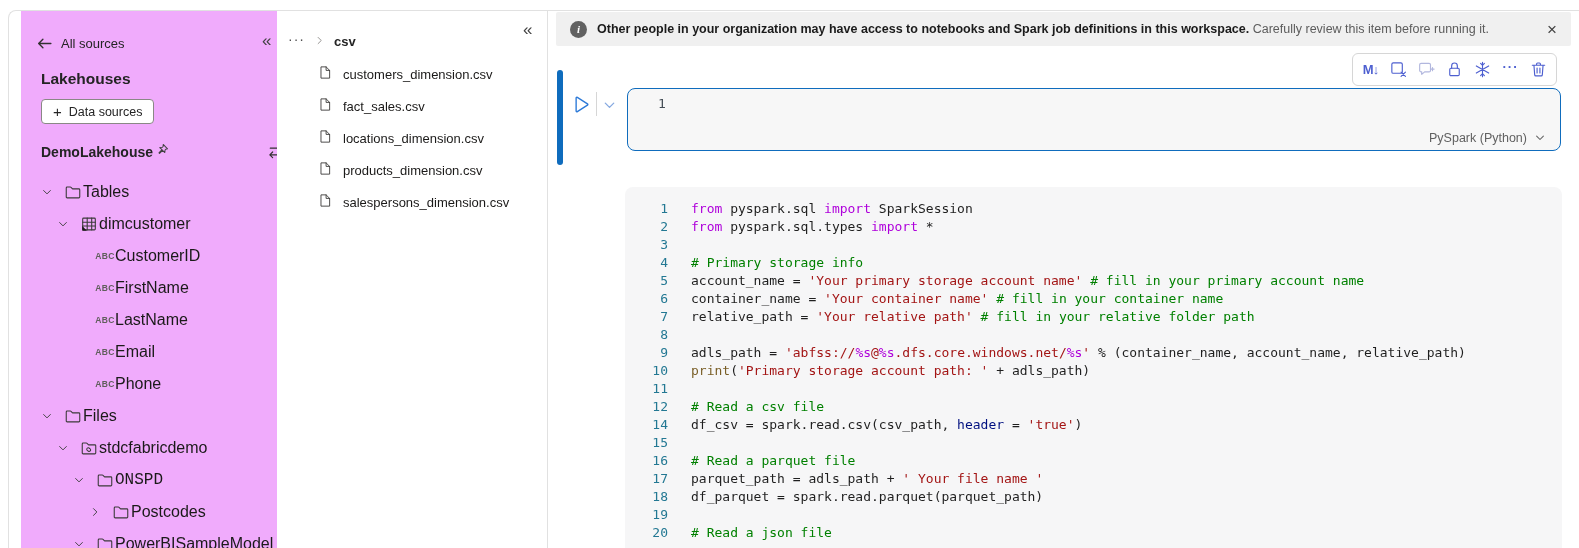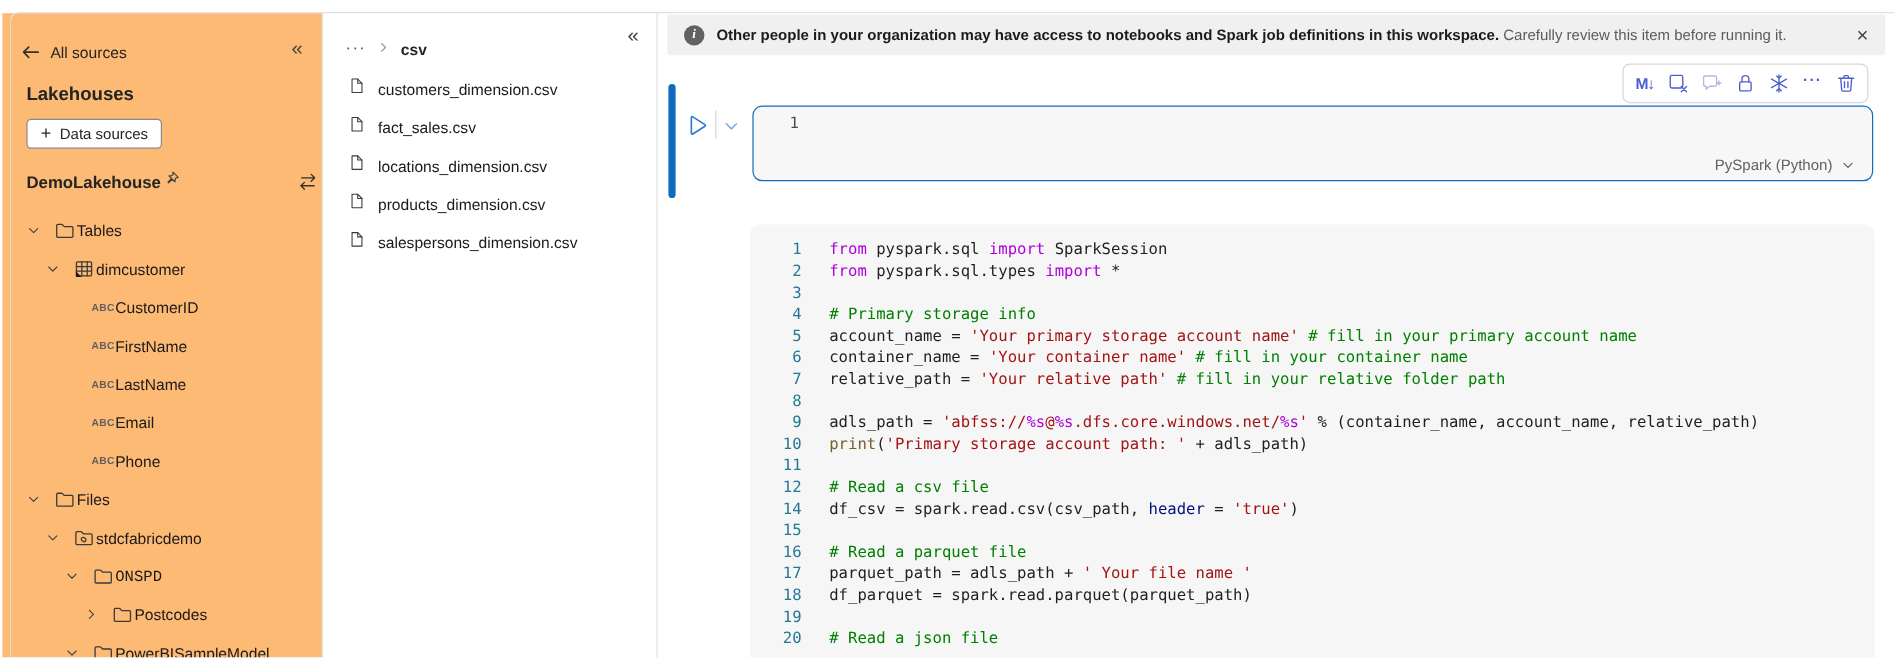--- a/index.html
+++ b/index.html
@@ -6,22 +6,22 @@
   html,body { background:#ffffff; }
   body { font-family:"Liberation Sans", sans-serif; color:#1b1a19; }
   #root { position:relative; width:1579px; height:548px; overflow:hidden; background:#fff; }
 
   
   #chrome { position:absolute; left:8px; top:10px; right:-2px; bottom:-2px;
     border-top:1px solid #e1e1e1; border-left:1px solid #e1e1e1;
     border-top-left-radius:8px; pointer-events:none; z-index:9; }
 
   
-  #lake-panel { position:absolute; left:2px; top:11px; width:267px; height:537px;
-    border-right:1px solid #e1e1e1; background:#fdba74; }
+  #lake-panel { position:absolute; left:21px; top:11px; width:267px; height:537px;
+    border-right:1px solid #e1e1e1; background:#f0abfc; }
   .back-row { position:absolute; left:15px; top:20px; height:24px; display:flex; align-items:center; gap:8px; cursor:pointer; }
   .back-row svg { width:17px; height:17px; stroke:#323130; }
   .back-label { font-size:13px; color:#242424; }
   .collapse-glyph { font-size:17px; color:#424242; cursor:pointer; line-height:1; }
   #lake-collapse { position:absolute; left:241px; top:21px; }
   .panel-title { position:absolute; left:20px; top:59px; font-size:15.5px; font-weight:700; color:#242424; }
   .ds-btn { position:absolute; left:20px; top:88px; height:25px; display:inline-flex; align-items:center; gap:7px;
     padding:0 11px; border:1px solid #8a8886; border-radius:4px; background:#fff; font-size:12.5px; color:#242424; cursor:pointer; }
   .ds-btn .plus { font-size:15px; font-weight:400; color:#242424; }
   .lake-row { position:absolute; left:20px; top:129px; height:24px; display:flex; align-items:center; }
@@ -30,32 +30,32 @@
   #switch-ico { position:absolute; left:245px; top:131px; }
   #switch-ico svg { width:19px; height:19px; stroke:#323130; }
 
   #tree { position:absolute; left:0; top:165px; width:266px; }
   .tree-row { height:32px; display:flex; align-items:center; cursor:pointer; }
   .tree-chevron { width:16px; height:16px; flex:0 0 16px; margin-right:8px; display:flex; align-items:center; justify-content:center; }
   .tree-chevron svg { width:12px; height:12px; stroke:#424242; }
   .tree-icon { width:20px; height:20px; flex:0 0 20px; margin-right:0; display:flex; align-items:center; justify-content:center; }
   .tree-icon svg { width:18px; height:18px; stroke:#3b3a39; }
   .abc { font-size:8.5px; font-weight:700; letter-spacing:.4px; color:#605e5c; }
-  .tree-label { font-size:13px; color:#1b1a19; white-space:nowrap; }
+  .tree-label { font-size:16px; color:#1b1a19; white-space:nowrap; }
 
   
   #files-panel { position:absolute; left:277px; top:11px; width:271px; height:537px;
     border-right:1px solid #e1e1e1; background:#fff; }
   .crumb-row { position:absolute; left:11px; top:18px; height:24px; display:flex; align-items:center; gap:9px; }
   .crumb-ellipsis { font-size:14px; color:#515151; letter-spacing:1px; cursor:pointer; padding-bottom:4px; }
   .crumb-sep svg { width:11px; height:11px; stroke:#8a8886; }
   .crumb-current { font-size:13px; font-weight:700; color:#242424; }
   #files-collapse { position:absolute; left:246px; top:10px; }
   #file-list { position:absolute; left:0; top:47px; width:270px; }
-  .file-row { height:32px; display:flex; align-items:center; padding-left:13px; gap:10px; cursor:pointer; }
+  .file-row { height:32px; display:flex; align-items:center; padding-left:13px; gap:10px; cursor:pointer;margin-left:28px; }
   .file-row svg { width:15px; height:15px; stroke:#3b3a39; flex:0 0 15px; }
   .file-label { font-size:13px; color:#1b1a19; }
 
   
   #banner { position:absolute; left:556px; top:12px; width:1015px; height:34px; background:#f0f0f0;
     border-radius:2px; display:flex; align-items:center; padding:0 14px; gap:10px; }
   .info-ico { width:17px; height:17px; border-radius:50%; background:#616161; color:#fff; font-size:11px;
     font-weight:700; display:flex; align-items:center; justify-content:center; flex:0 0 17px; font-family:"Liberation Serif", serif; font-style:italic; }
   .banner-text { font-size:12.5px;text-align:right; }
   .banner-bold { font-weight:700; color:#1b1b1b; }

